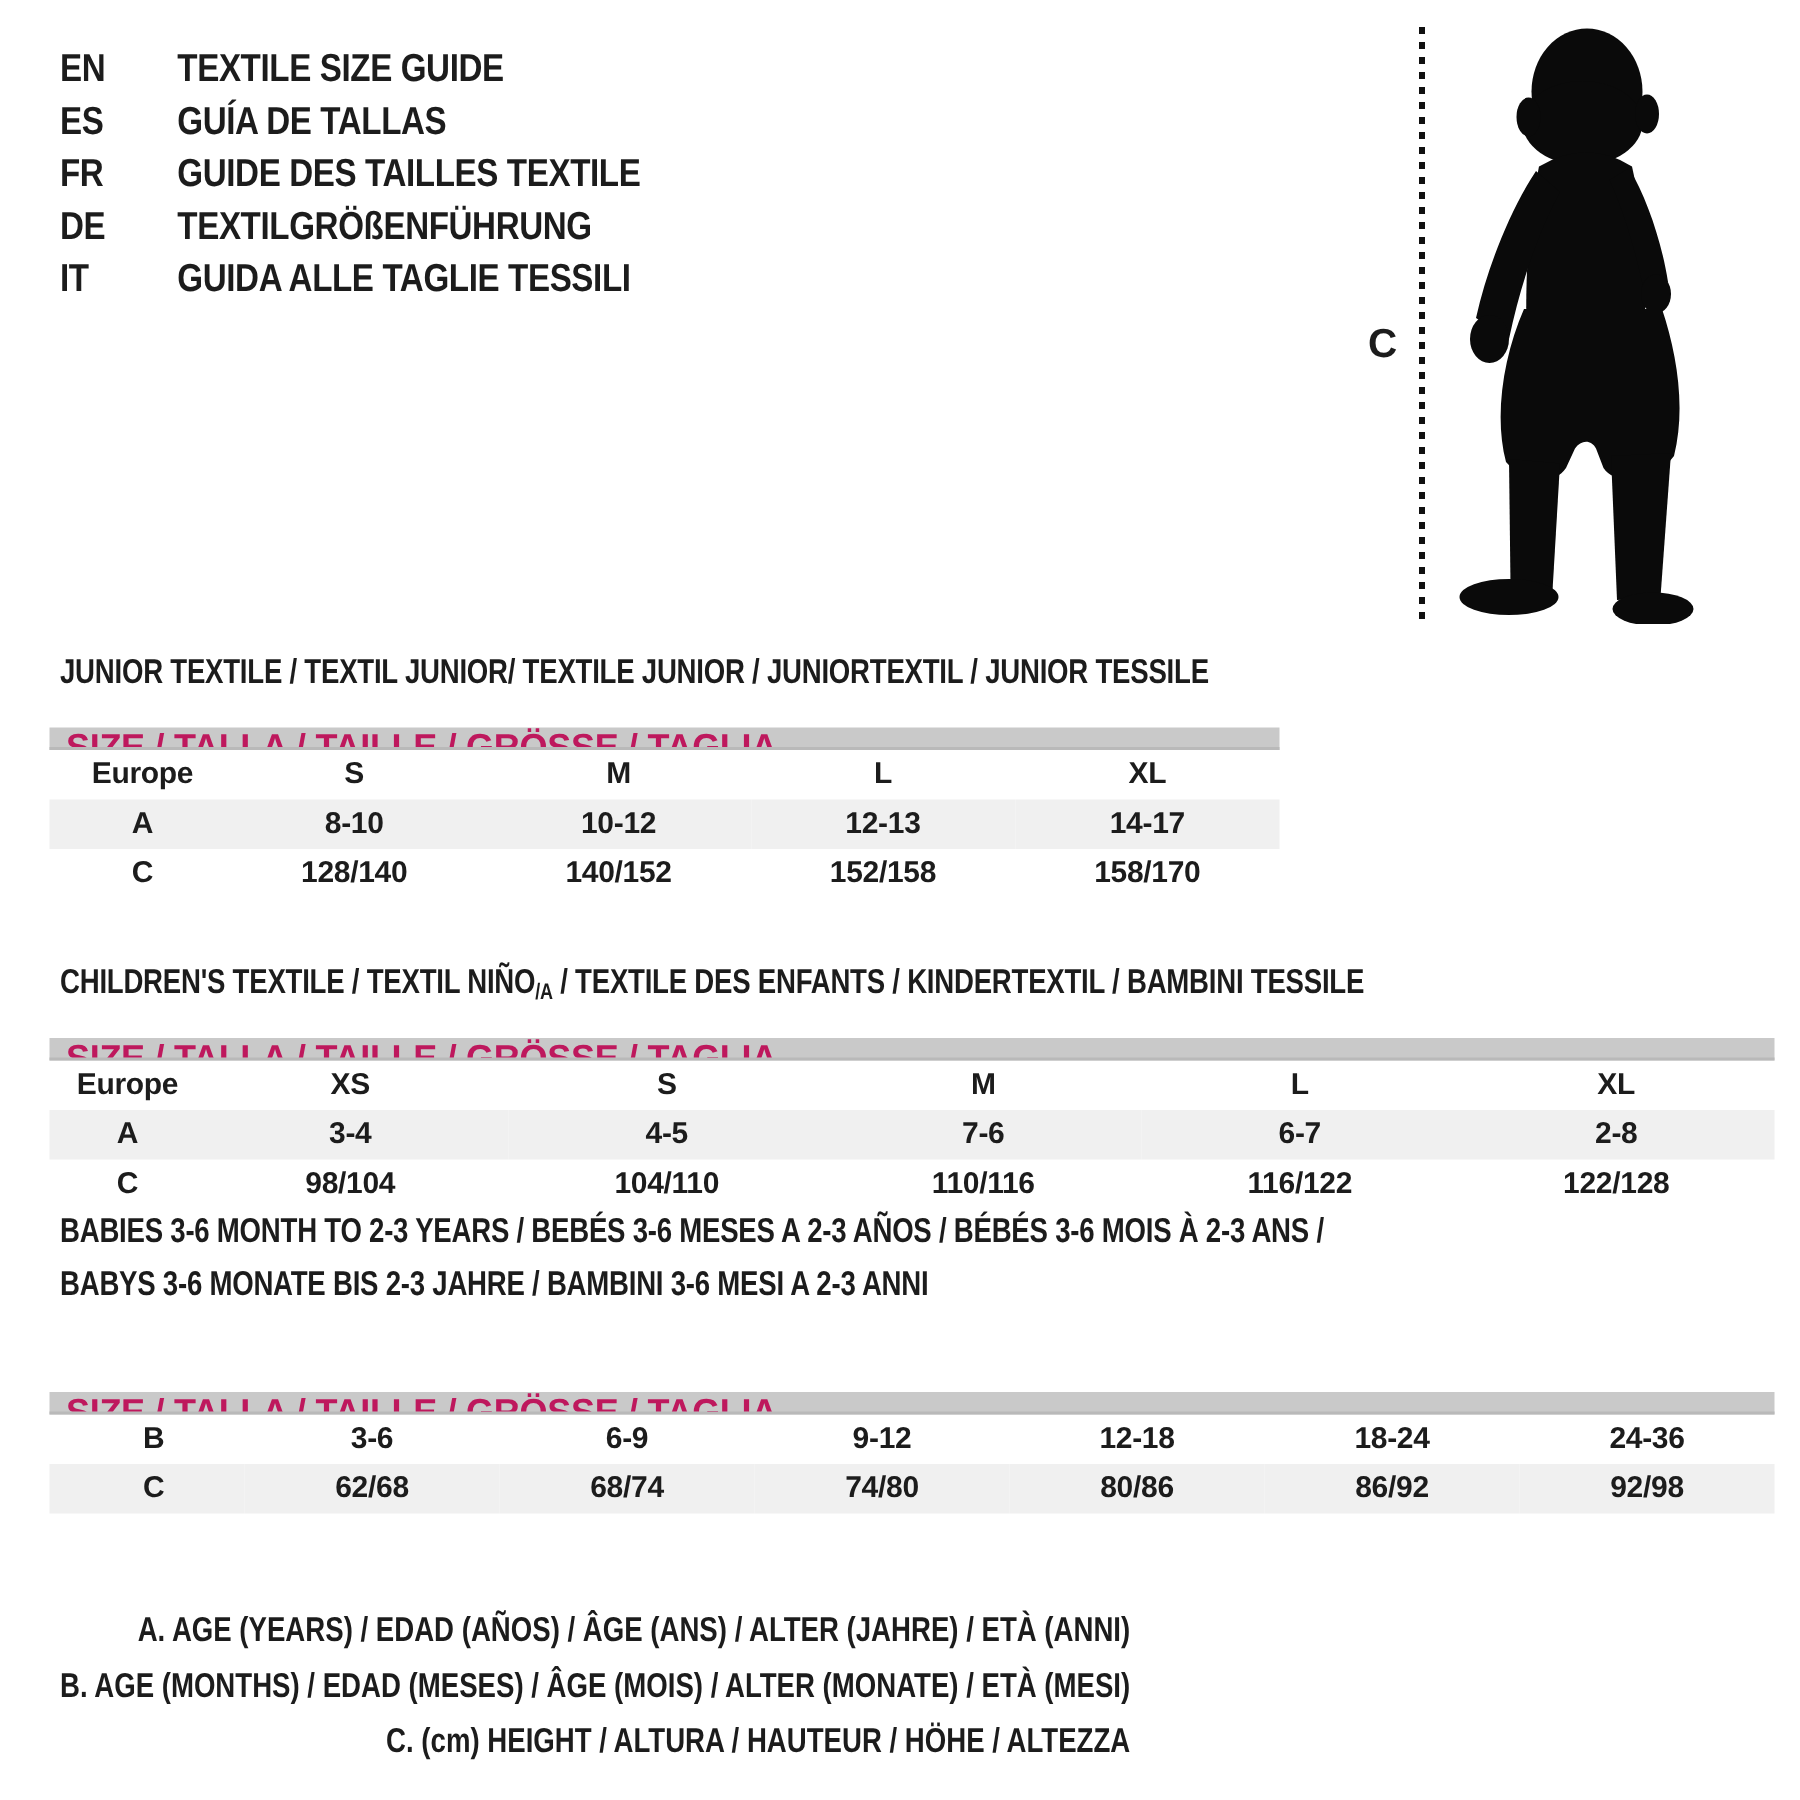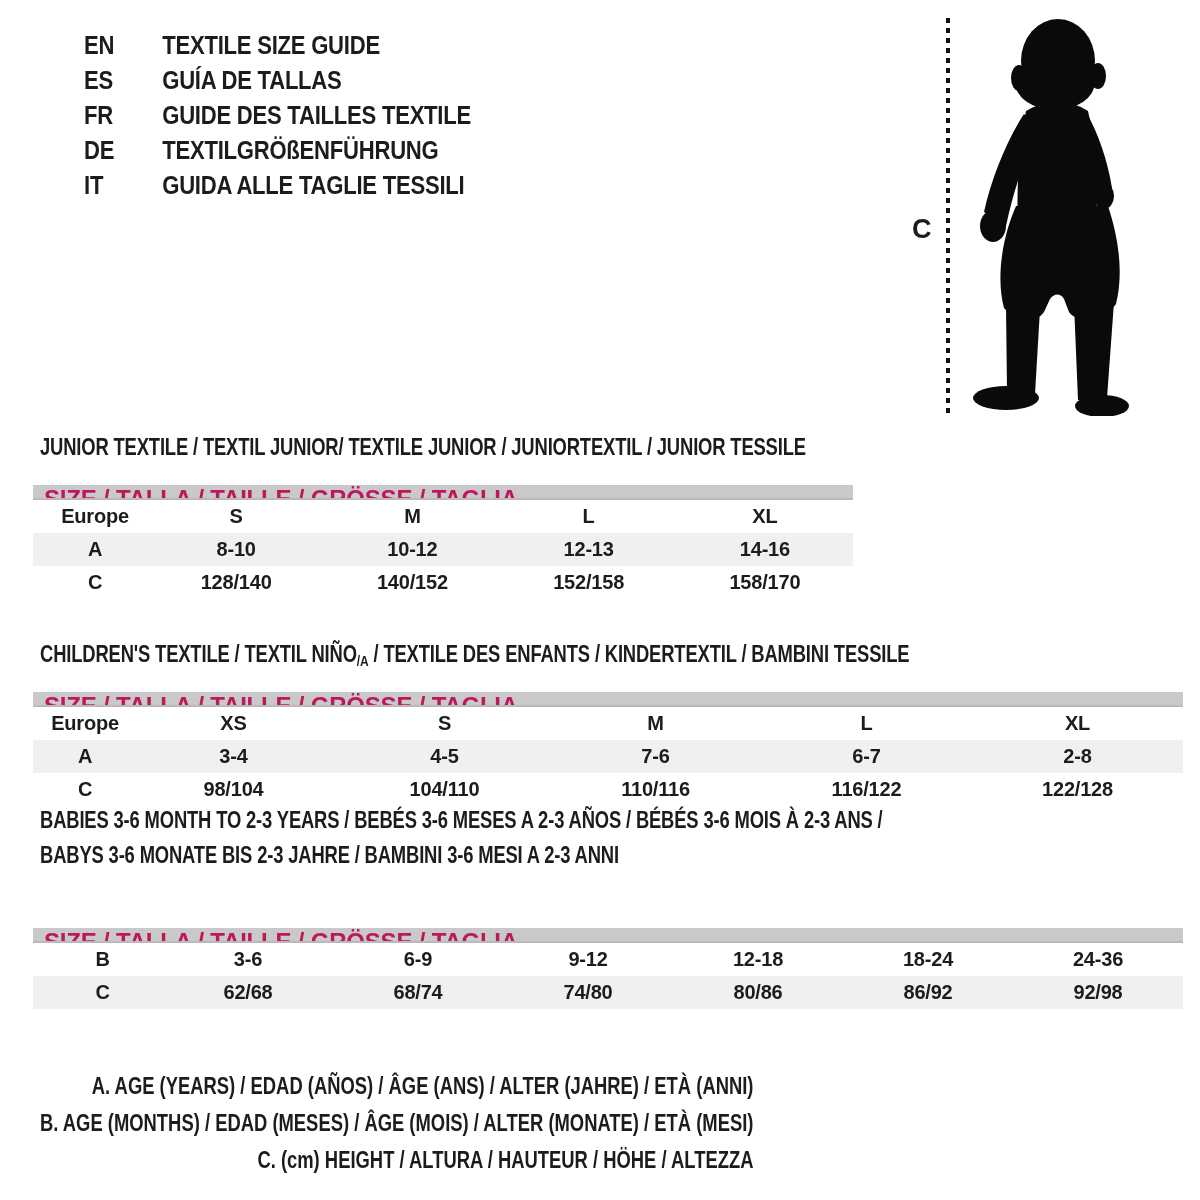--- a/index.html
+++ b/index.html
@@ -11,21 +11,21 @@
     position:relative;
     overflow:hidden;
   }
   .abs { position:absolute; }
 
   
   .cond { transform:scaleX(0.80); transform-origin:0 50%; white-space:nowrap; }
   .cond90 { transform:scaleX(0.85); transform-origin:0 50%; white-space:nowrap; }
 
   
-  .lang-block { left:40px; top:28px;margin-left:44px; }
+  .lang-block { left:40px; top:28px; }
   .lang-row { height:35px; line-height:35px; font-size:26px; letter-spacing:-0.3px; }
   .lang-code { display:inline-block; width:92px; }
 
   
   .measure-line {
     left:946px; top:18px; width:4px; height:396px;
     background:repeating-linear-gradient(to bottom, #101010 0 5px, transparent 5px 10px);
   }
   .measure-label { left:912px; top:214px; font-size:27px; }
   .silhouette { left:962px; top:16px; }
@@ -117,21 +117,21 @@
       <td>S</td>
       <td>M</td>
       <td>L</td>
       <td>XL</td>
     </tr>
     <tr class="shaded">
       <td class="lbl">A</td>
       <td>8-10</td>
       <td>10-12</td>
       <td>12-13</td>
-      <td>14-16</td>
+      <td>14-17</td>
     </tr>
     <tr>
       <td class="lbl">C</td>
       <td>128/140</td>
       <td>140/152</td>
       <td>152/158</td>
       <td>158/170</td>
     </tr>
   </tbody>
     </table>

